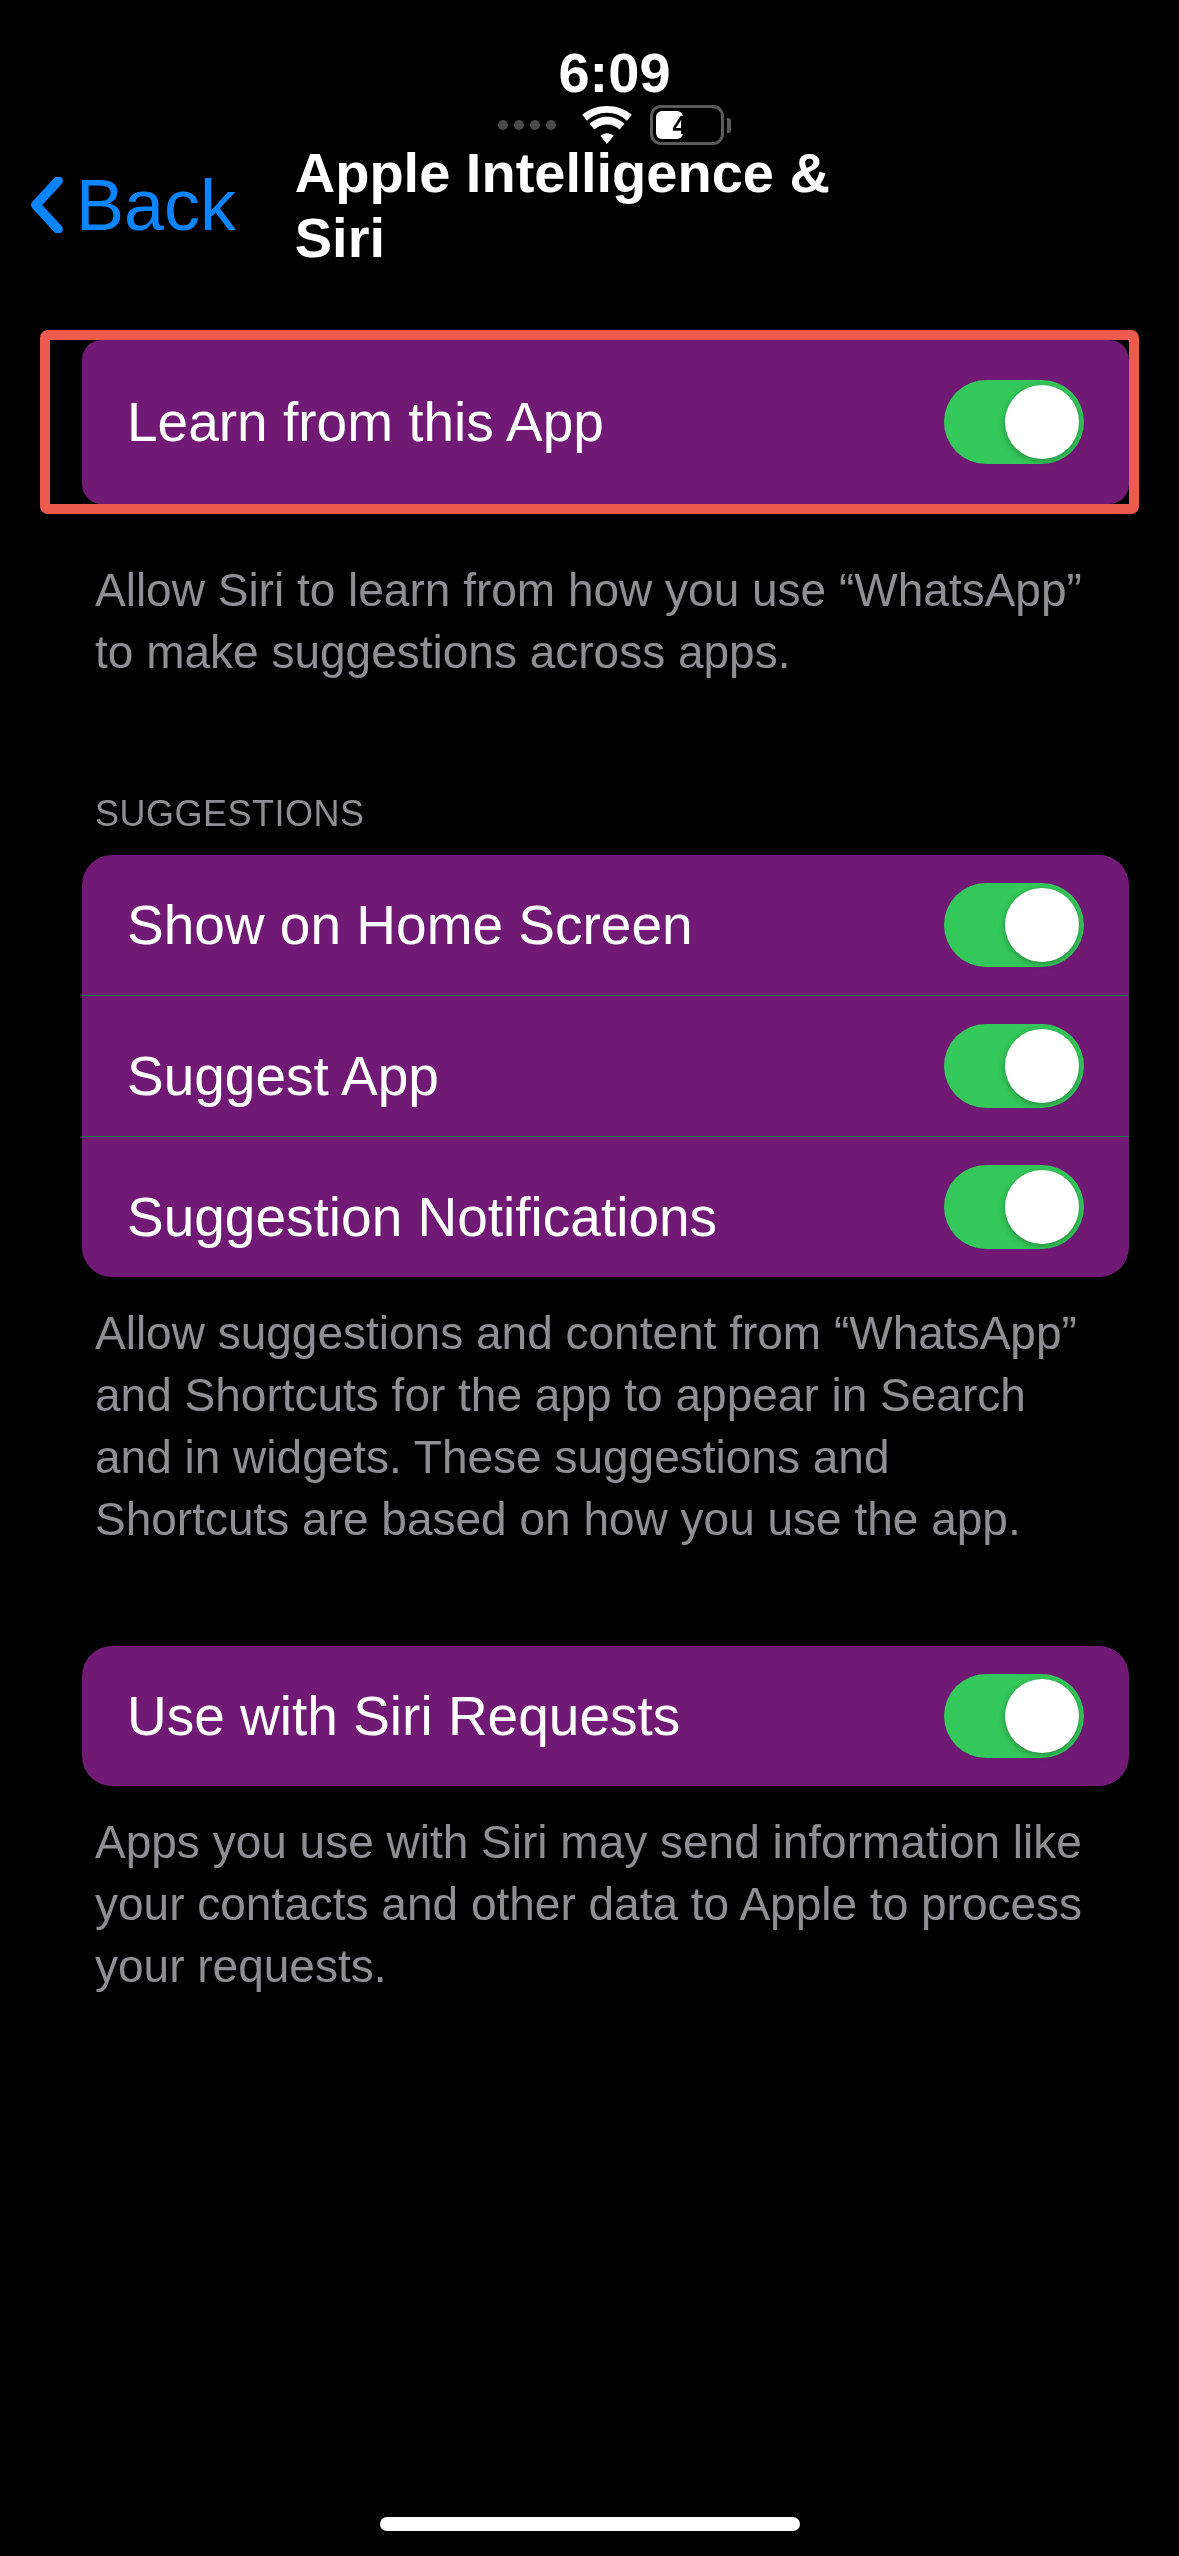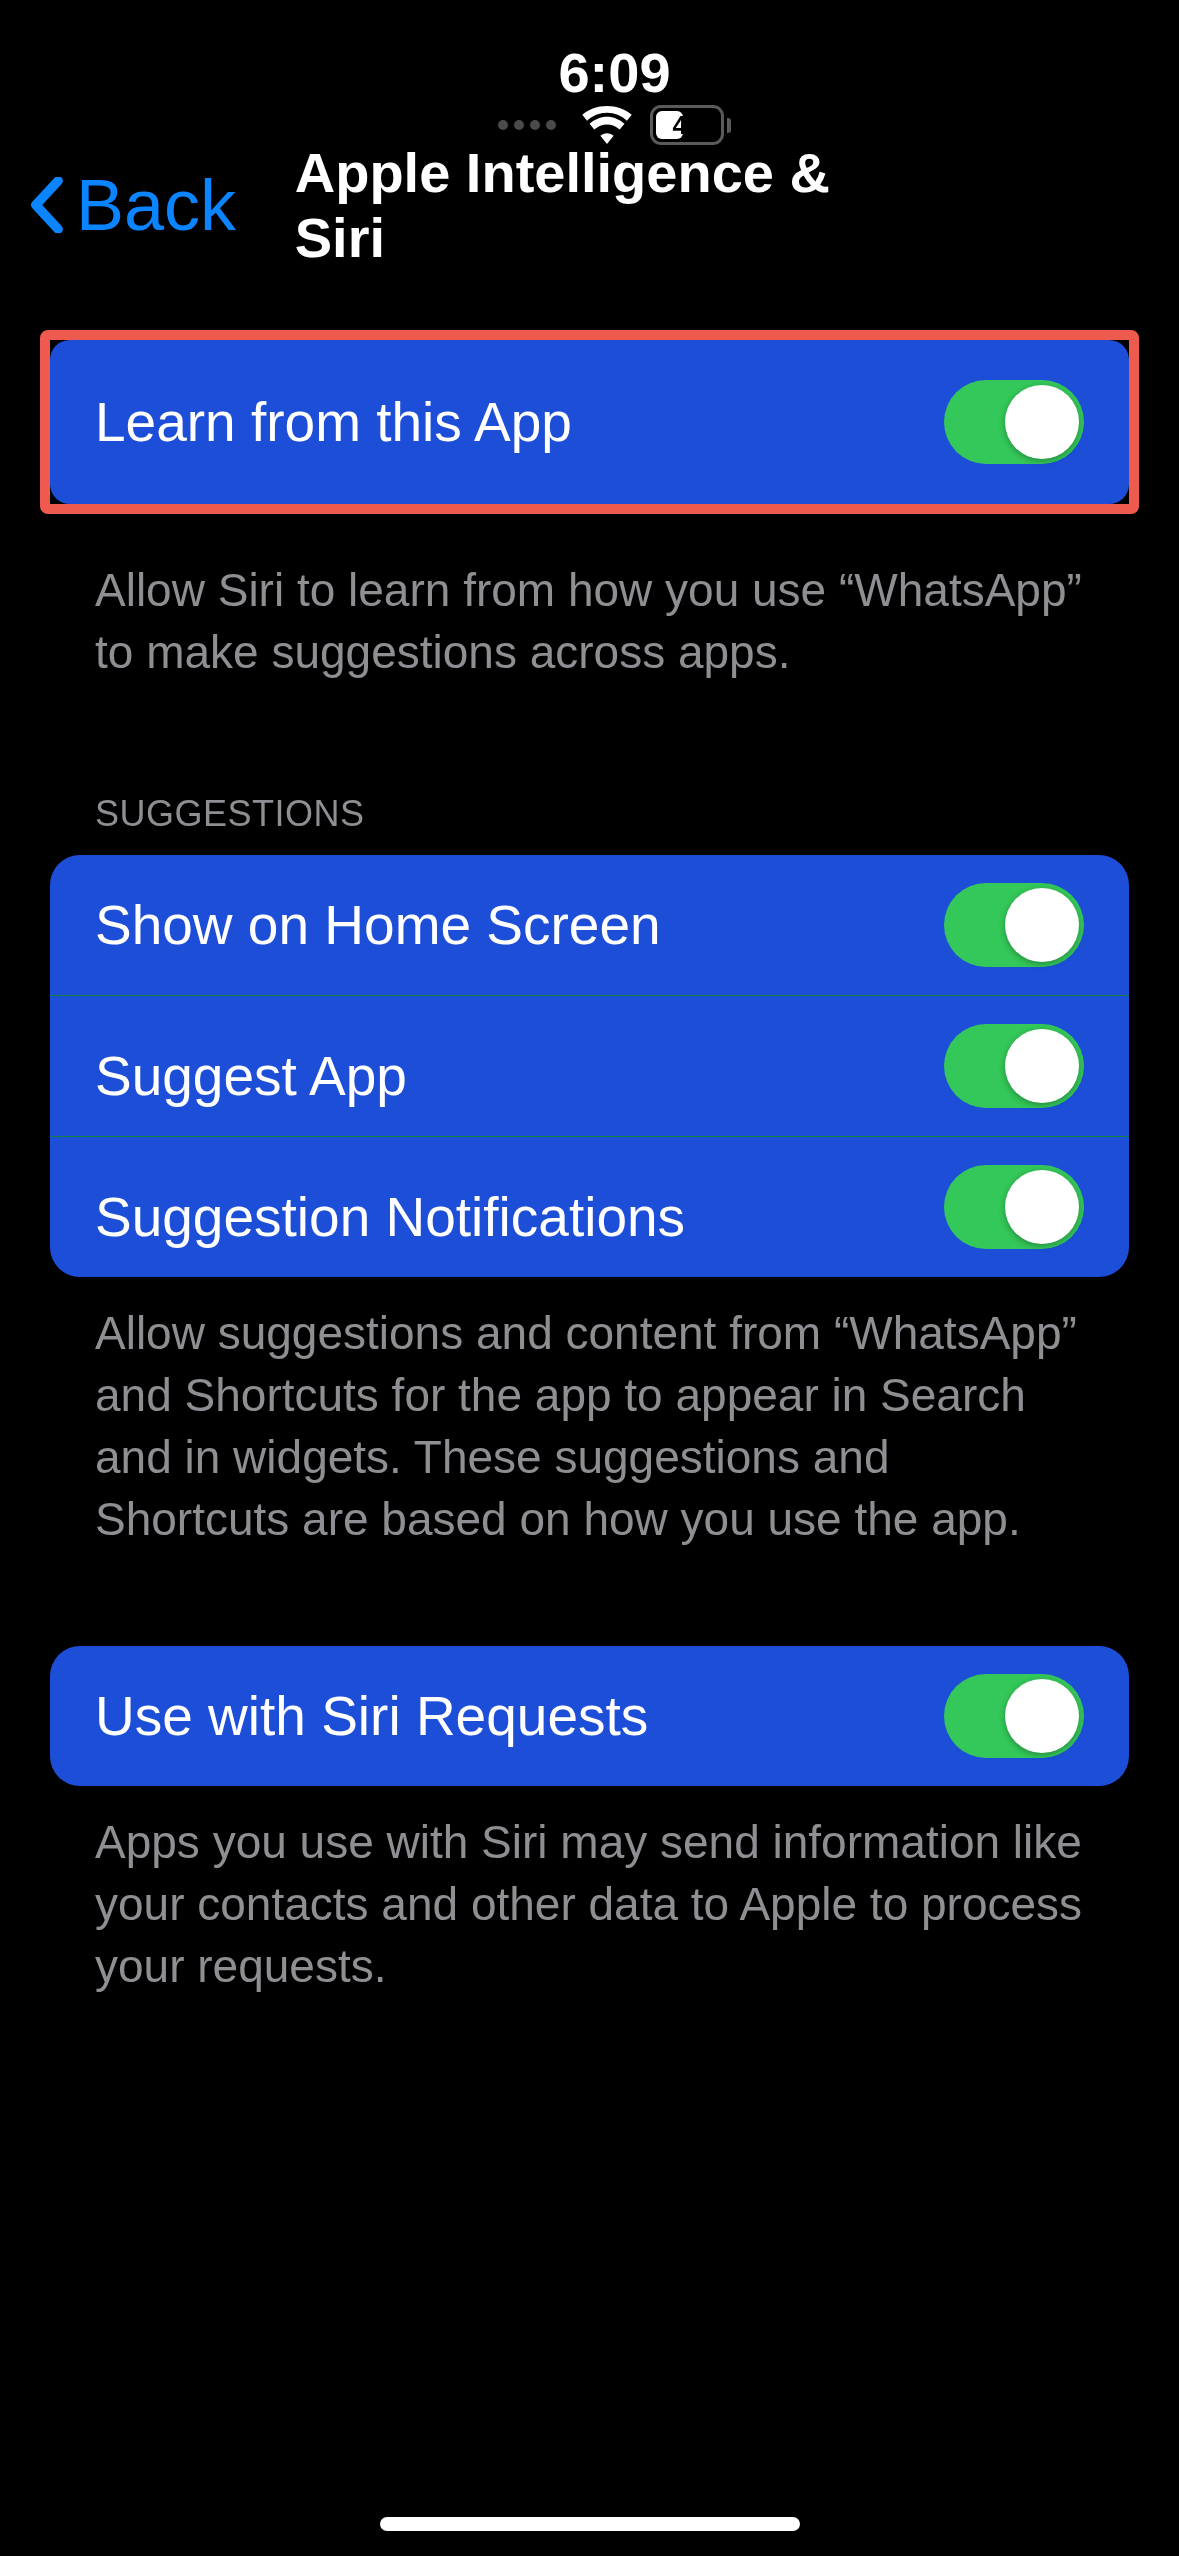--- a/index.html
+++ b/index.html
@@ -119,23 +119,24 @@
     .content {
       padding: 60px 50px 0 50px;
     }
     .highlight-box {
       border: 10px solid #ee5b4e;
       border-radius: 8px;
       padding: 0;
       margin: 0 -10px 20px -10px;
     }
     .section {
-      background: #1d4ed8;
+      background: #701a75;
       border-radius: 30px;
       overflow: hidden;
+      margin-left: 32px;
     }
     .row {
       display: flex;
       justify-content: space-between;
       align-items: center;
       padding: 28px 45px;
       min-height: 130px;
     }
     .row + .row {
       border-top: 1px solid #15803d;

